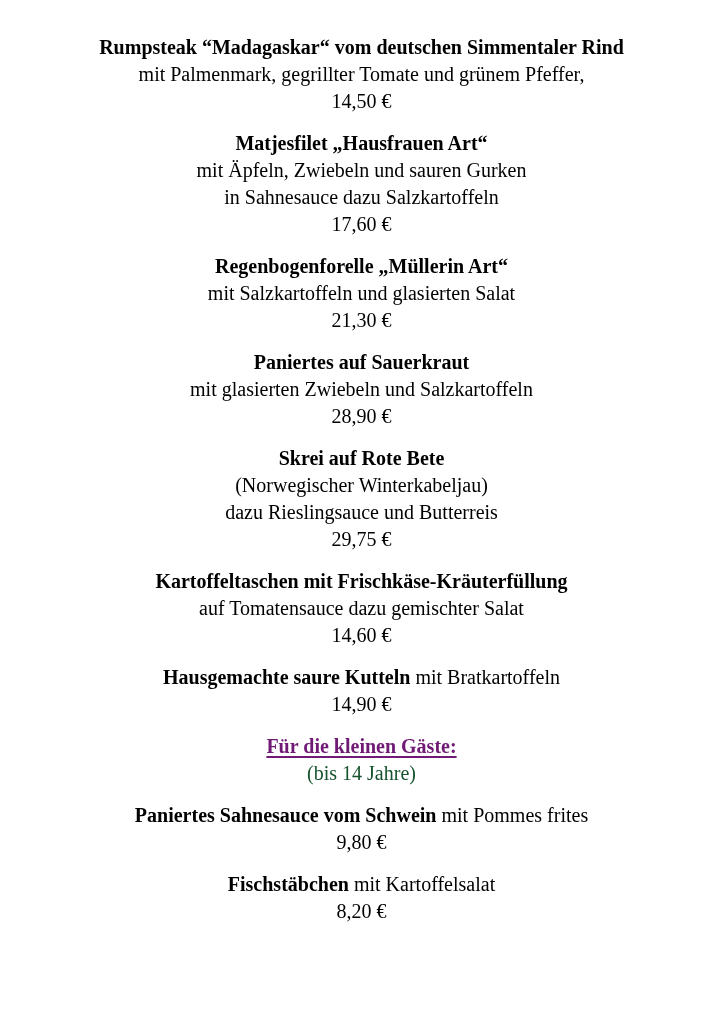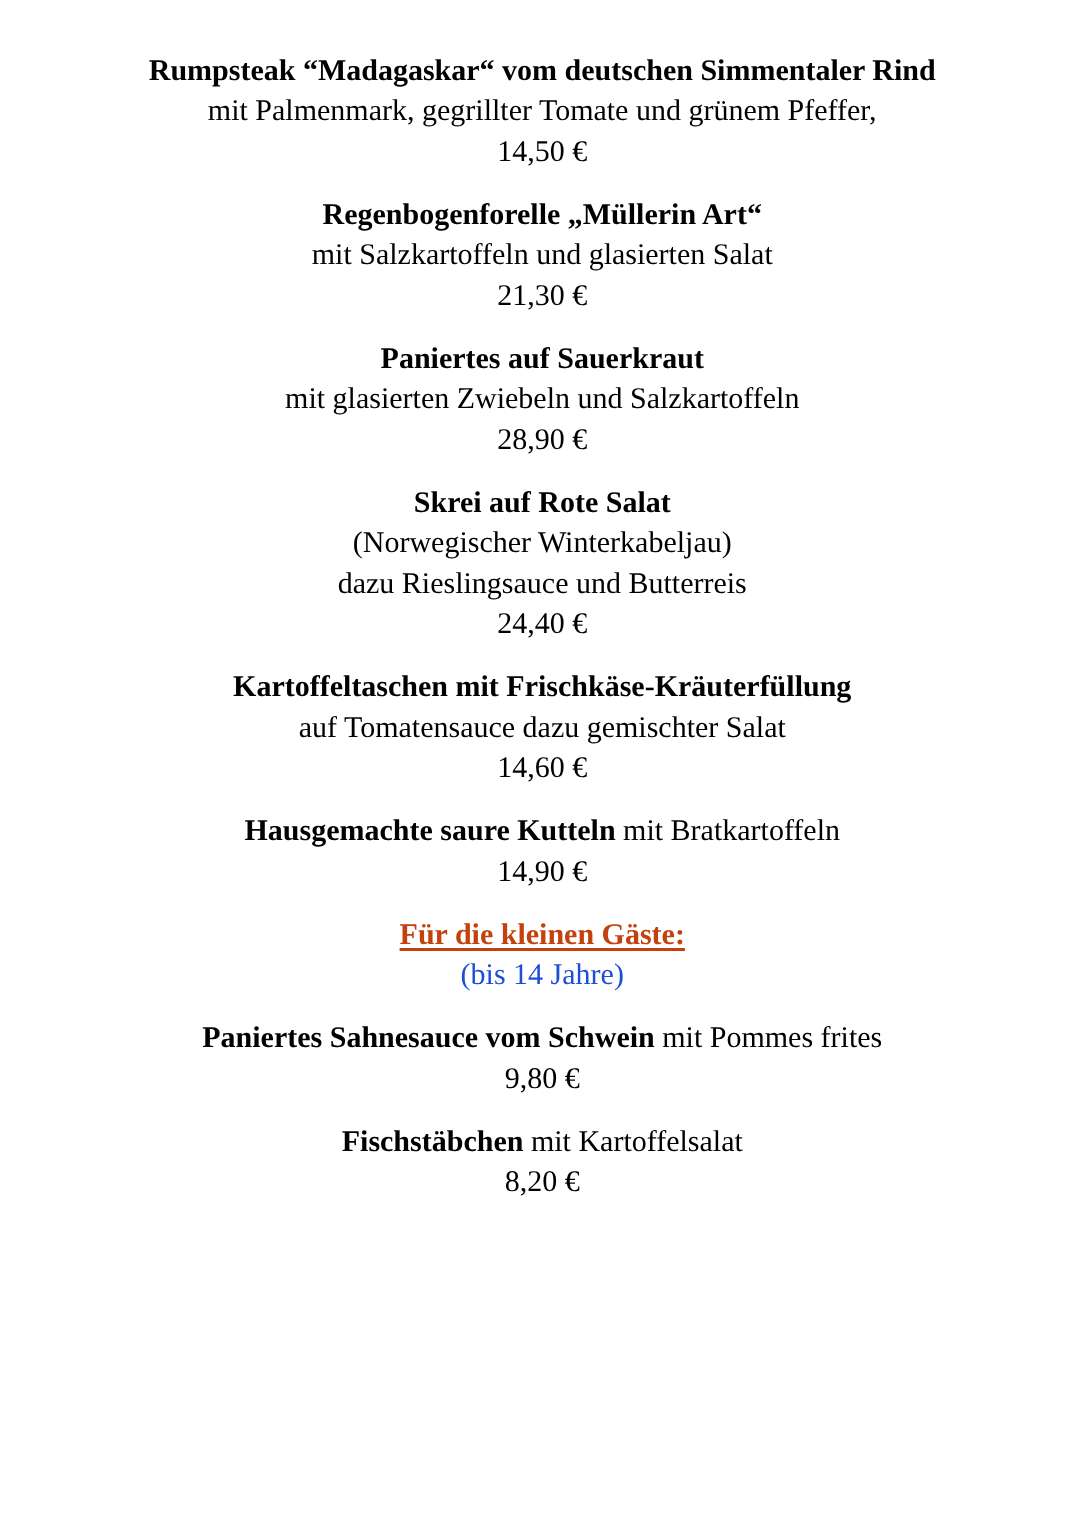--- a/index.html
+++ b/index.html
@@ -34,58 +34,64 @@
   .item-desc {
     font-weight: normal;
   }
   .item-desc-italic {
   }
   .item-price {
     font-weight: normal;
   }
   .kids-heading {
     font-weight: bold;
-    color: #c2410c;
+    color: #701a75;
     text-decoration: underline;
     text-decoration-thickness: 2px;
     text-underline-offset: 3px;
   }
   .kids-note {
-    color: #1d4ed8;
+    color: #14532d;
   }
 </style>
 </head>
 <body>
 
 <div class="page">
 
   <div class="menu-block">
     <div><span class="item-title">Rumpsteak “Madagaskar“ vom deutschen Simmentaler Rind</span></div>
     <div class="item-desc">mit Palmenmark, gegrillter Tomate und grünem Pfeffer,</div>
     <div class="item-price">14,50 €</div>
   </div>
 
+  <div class="menu-block">
+    <div><span class="item-title">Matjesfilet „Hausfrauen Art“</span></div>
+    <div class="item-desc">mit Äpfeln, Zwiebeln und sauren Gurken</div>
+    <div class="item-desc">in Sahnesauce dazu Salzkartoffeln</div>
+    <div class="item-price">17,60 €</div>
+  </div>
 
   <div class="menu-block">
     <div><span class="item-title">Regenbogenforelle „Müllerin Art“</span></div>
     <div class="item-desc">mit Salzkartoffeln und glasierten Salat</div>
     <div class="item-price">21,30 €</div>
   </div>
 
   <div class="menu-block">
     <div><span class="item-title">Paniertes auf Sauerkraut</span></div>
     <div class="item-desc">mit glasierten Zwiebeln und Salzkartoffeln</div>
     <div class="item-price">28,90 €</div>
   </div>
 
   <div class="menu-block">
-    <div><span class="item-title">Skrei auf Rote Salat</span></div>
+    <div><span class="item-title">Skrei auf Rote Bete</span></div>
     <div class="item-desc item-desc-italic">(Norwegischer Winterkabeljau)</div>
     <div class="item-desc">dazu Rieslingsauce und Butterreis</div>
-    <div class="item-price">24,40 €</div>
+    <div class="item-price">29,75 €</div>
   </div>
 
   <div class="menu-block">
     <div><span class="item-title">Kartoffeltaschen mit Frischkäse-Kräuterfüllung</span></div>
     <div class="item-desc">auf Tomatensauce dazu gemischter Salat</div>
     <div class="item-price">14,60 €</div>
   </div>
 
   <div class="menu-block">
     <div><span class="item-title">Hausgemachte saure Kutteln</span> <span class="item-title-suffix">mit Bratkartoffeln</span></div>

